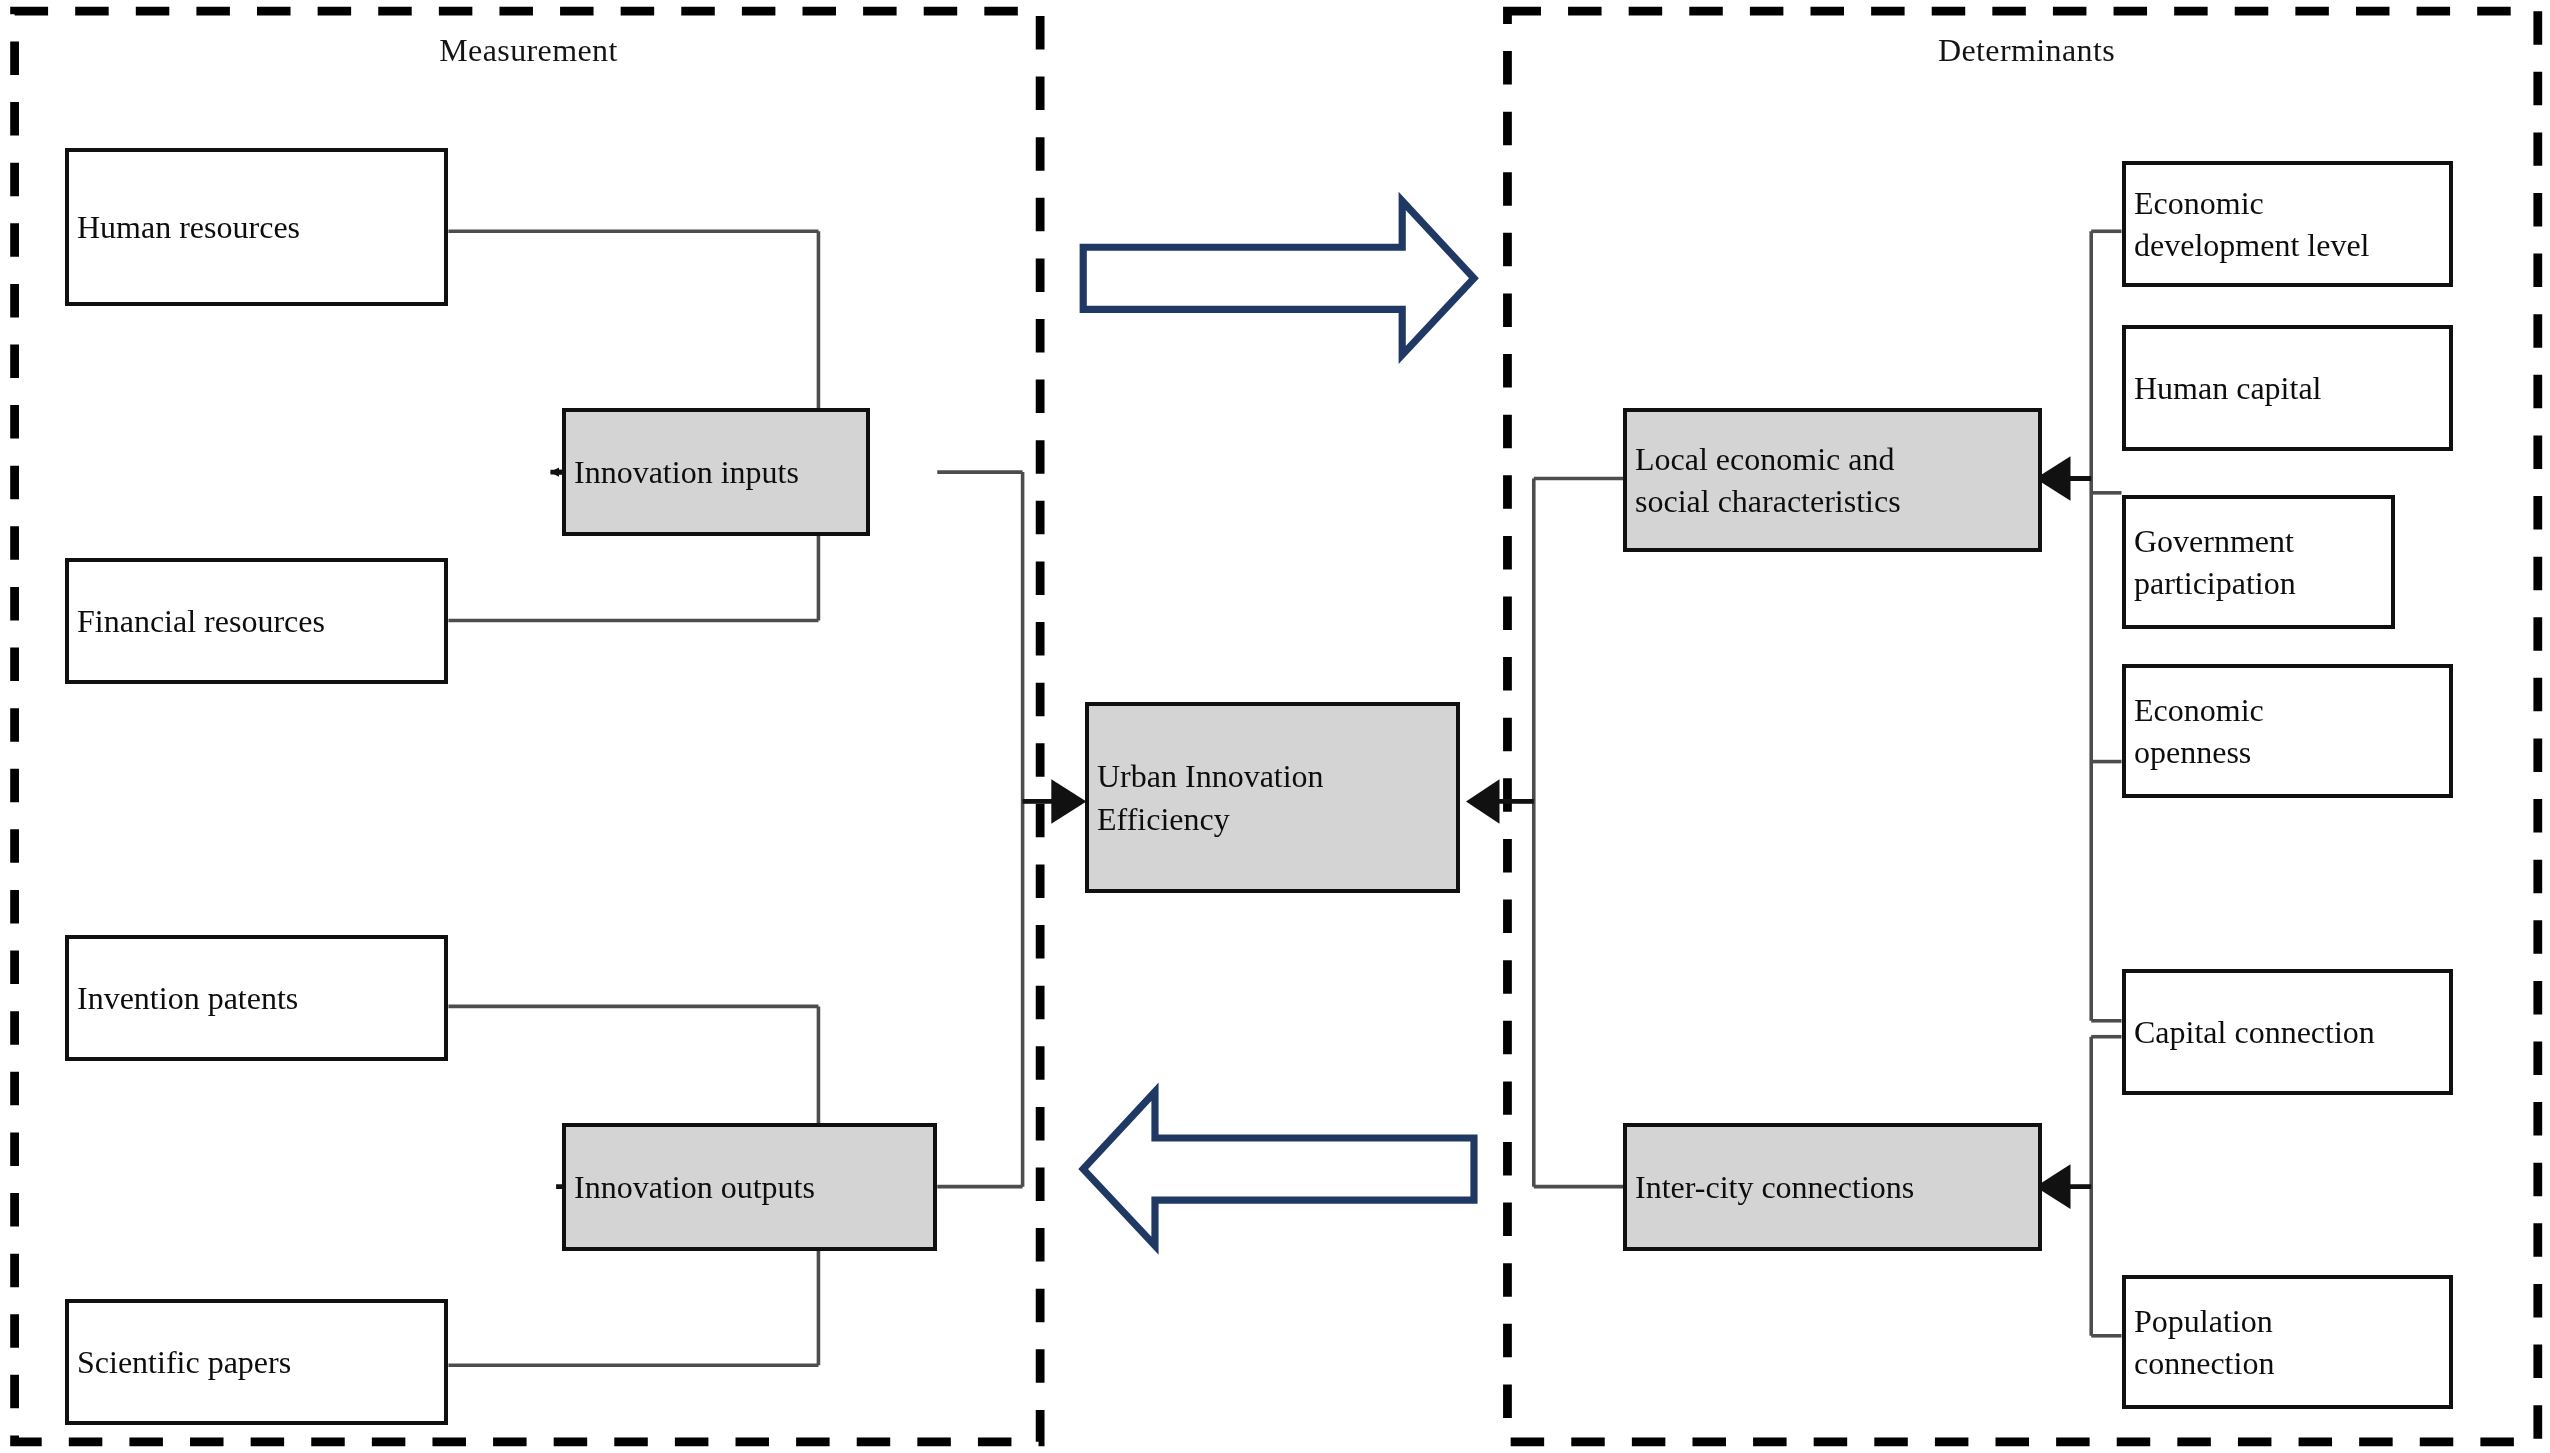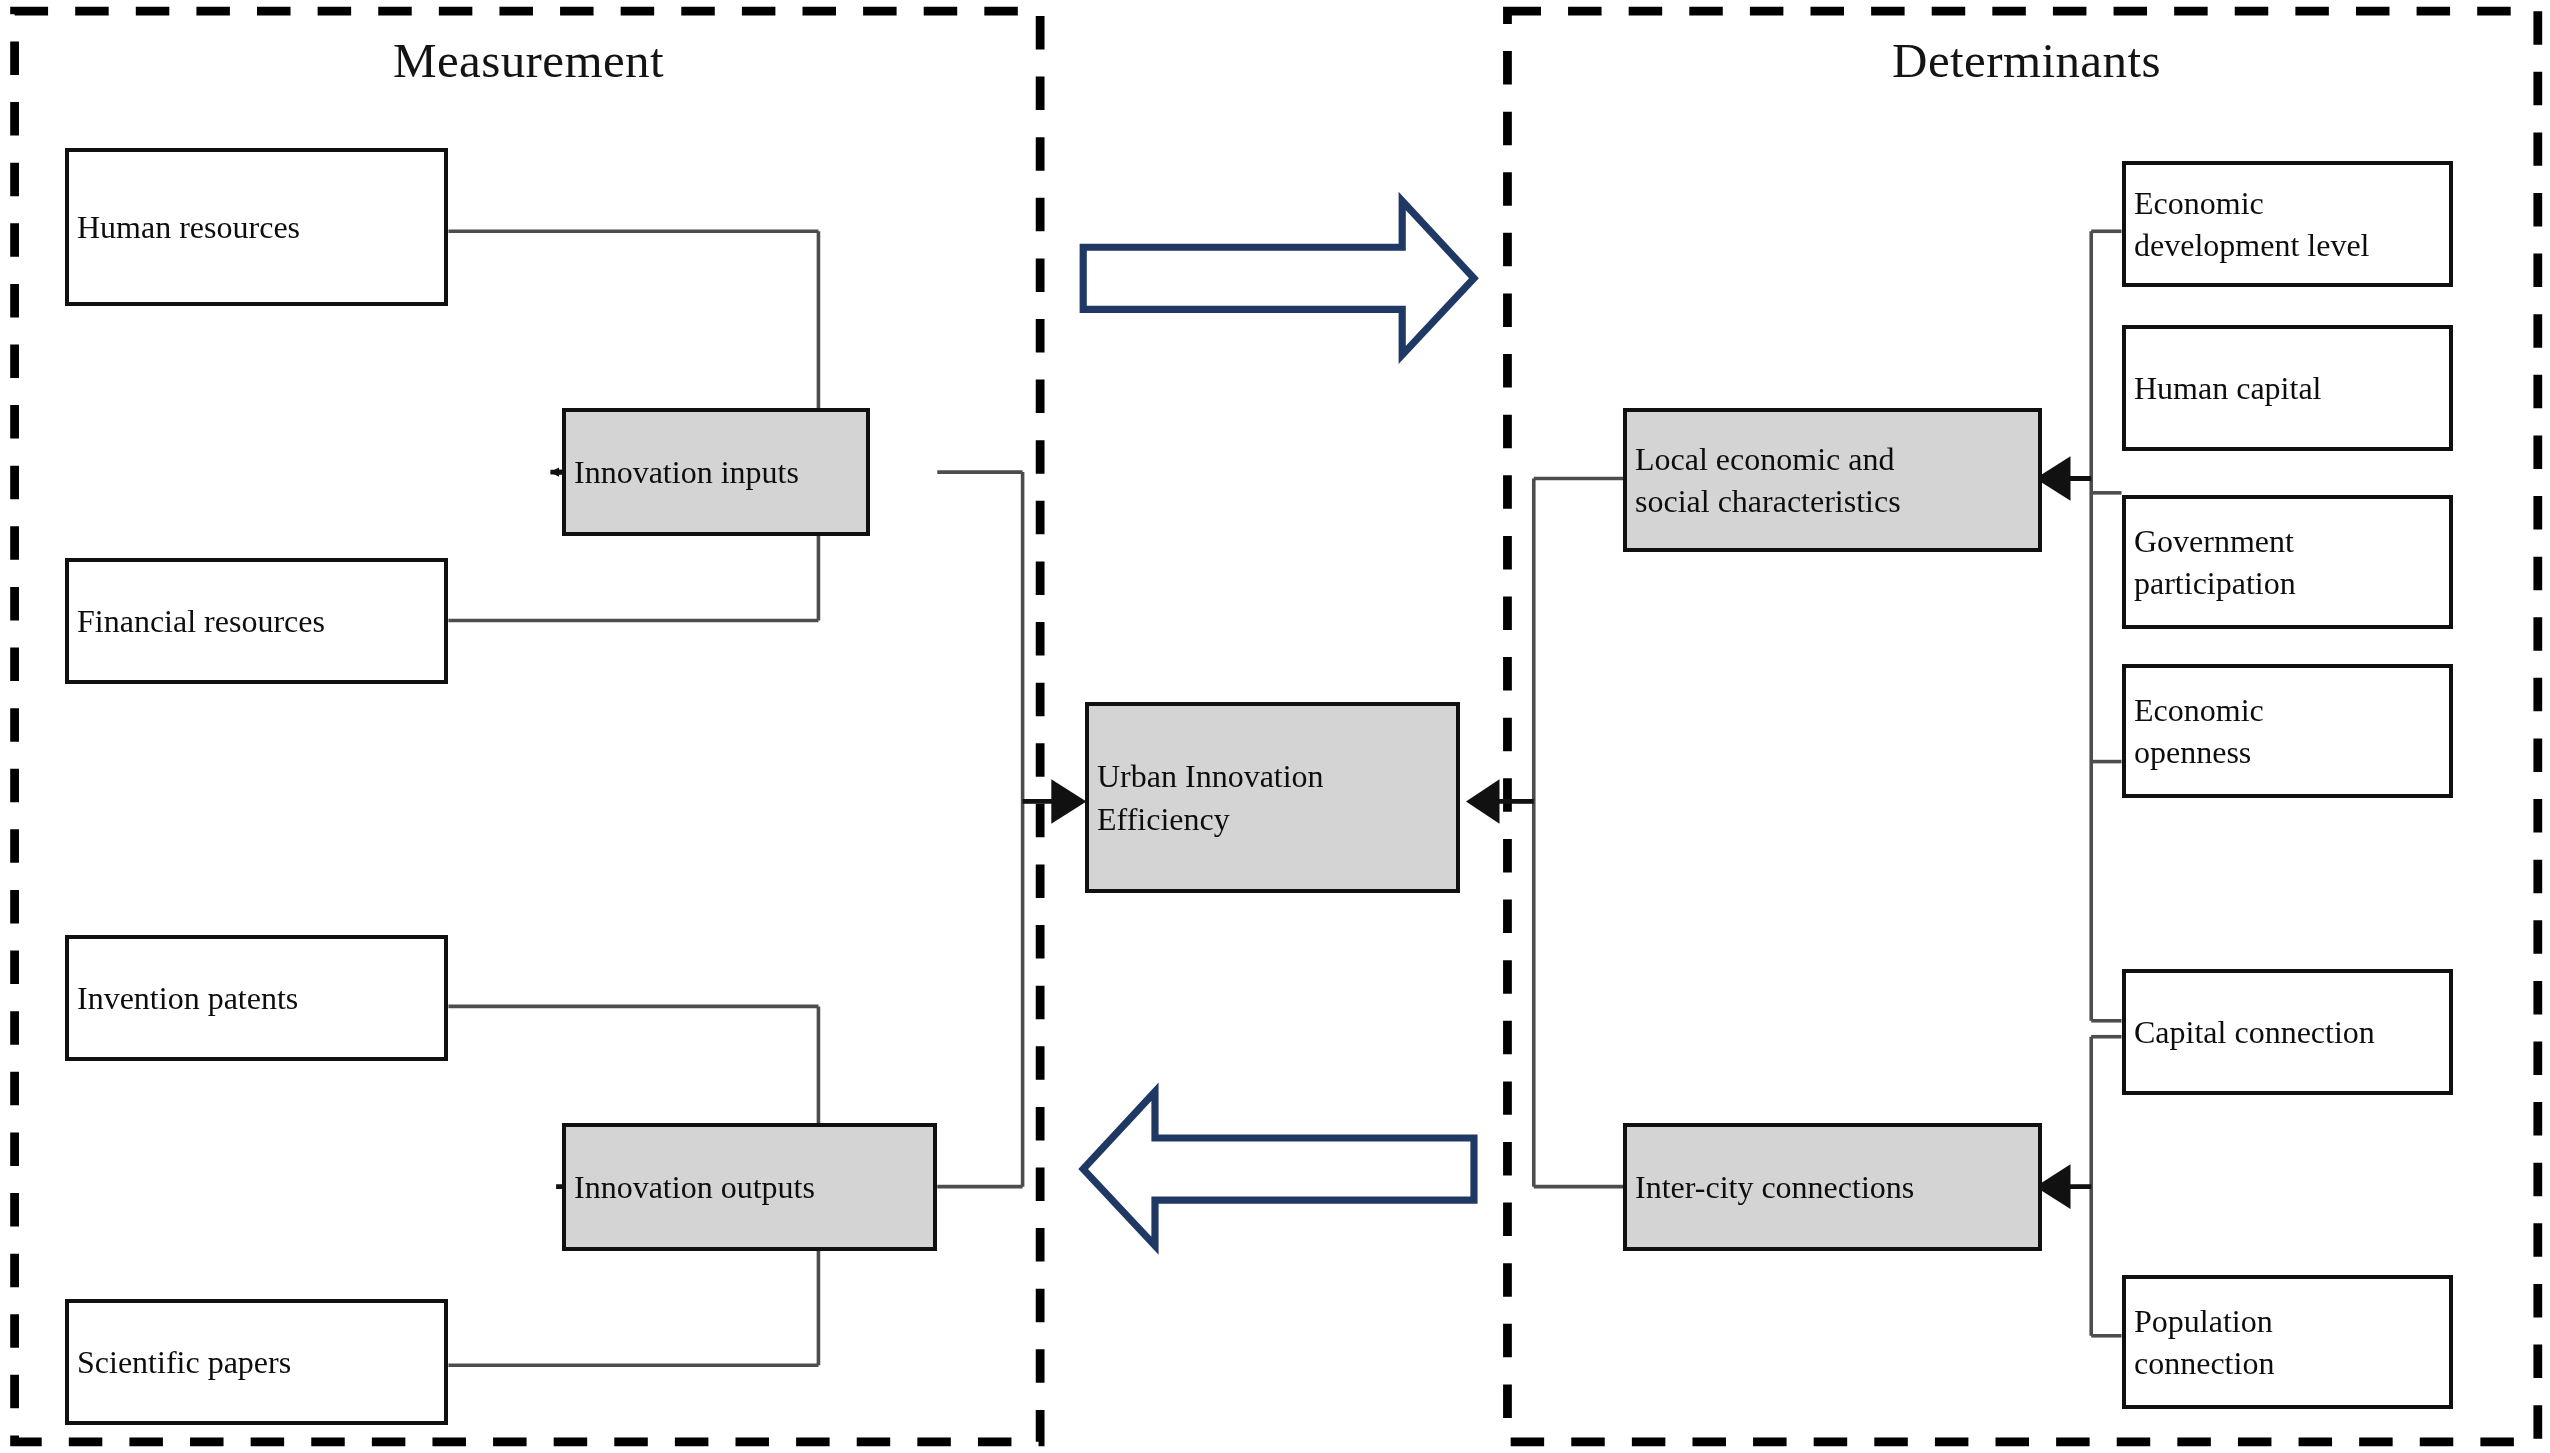--- a/index.html
+++ b/index.html
@@ -19,21 +19,21 @@
   }
   #figure svg {
     position: absolute;
     top: 0;
     left: 0;
     width: 2550px;
     height: 1453px;
   }
   .panel-title {
     position: absolute;
-    font-size: 49px;
+    font-size: 32px;
     color: #141414;
     white-space: nowrap;
     letter-spacing: 0.4px;
   }
   .node {
     position: absolute;
     box-sizing: border-box;
     display: flex;
     align-items: center;
     justify-content: center;
@@ -173,21 +173,21 @@
 
   <div class="node" style="left:2122px; top:161px; width:331px; height:126px; flex-direction:column;">
     <span class="lbl">Economic</span>
     <span class="lbl">development level</span>
   </div>
 
   <div class="node" style="left:2122px; top:325px; width:331px; height:126px;">
     <span class="lbl">Human capital</span>
   </div>
 
-  <div class="node" style="left:2122px; top:495px; width:331px; height:134px; flex-direction:column;">
+  <div class="node" style="left:2122px; top:495px; width:273px; height:134px; flex-direction:column;">
     <span class="lbl">Government</span>
     <span class="lbl">participation</span>
   </div>
 
   <div class="node" style="left:2122px; top:664px; width:331px; height:134px; flex-direction:column;">
     <span class="lbl">Economic</span>
     <span class="lbl">openness</span>
   </div>
 
   <div class="node" style="left:2122px; top:969px; width:331px; height:126px;">

